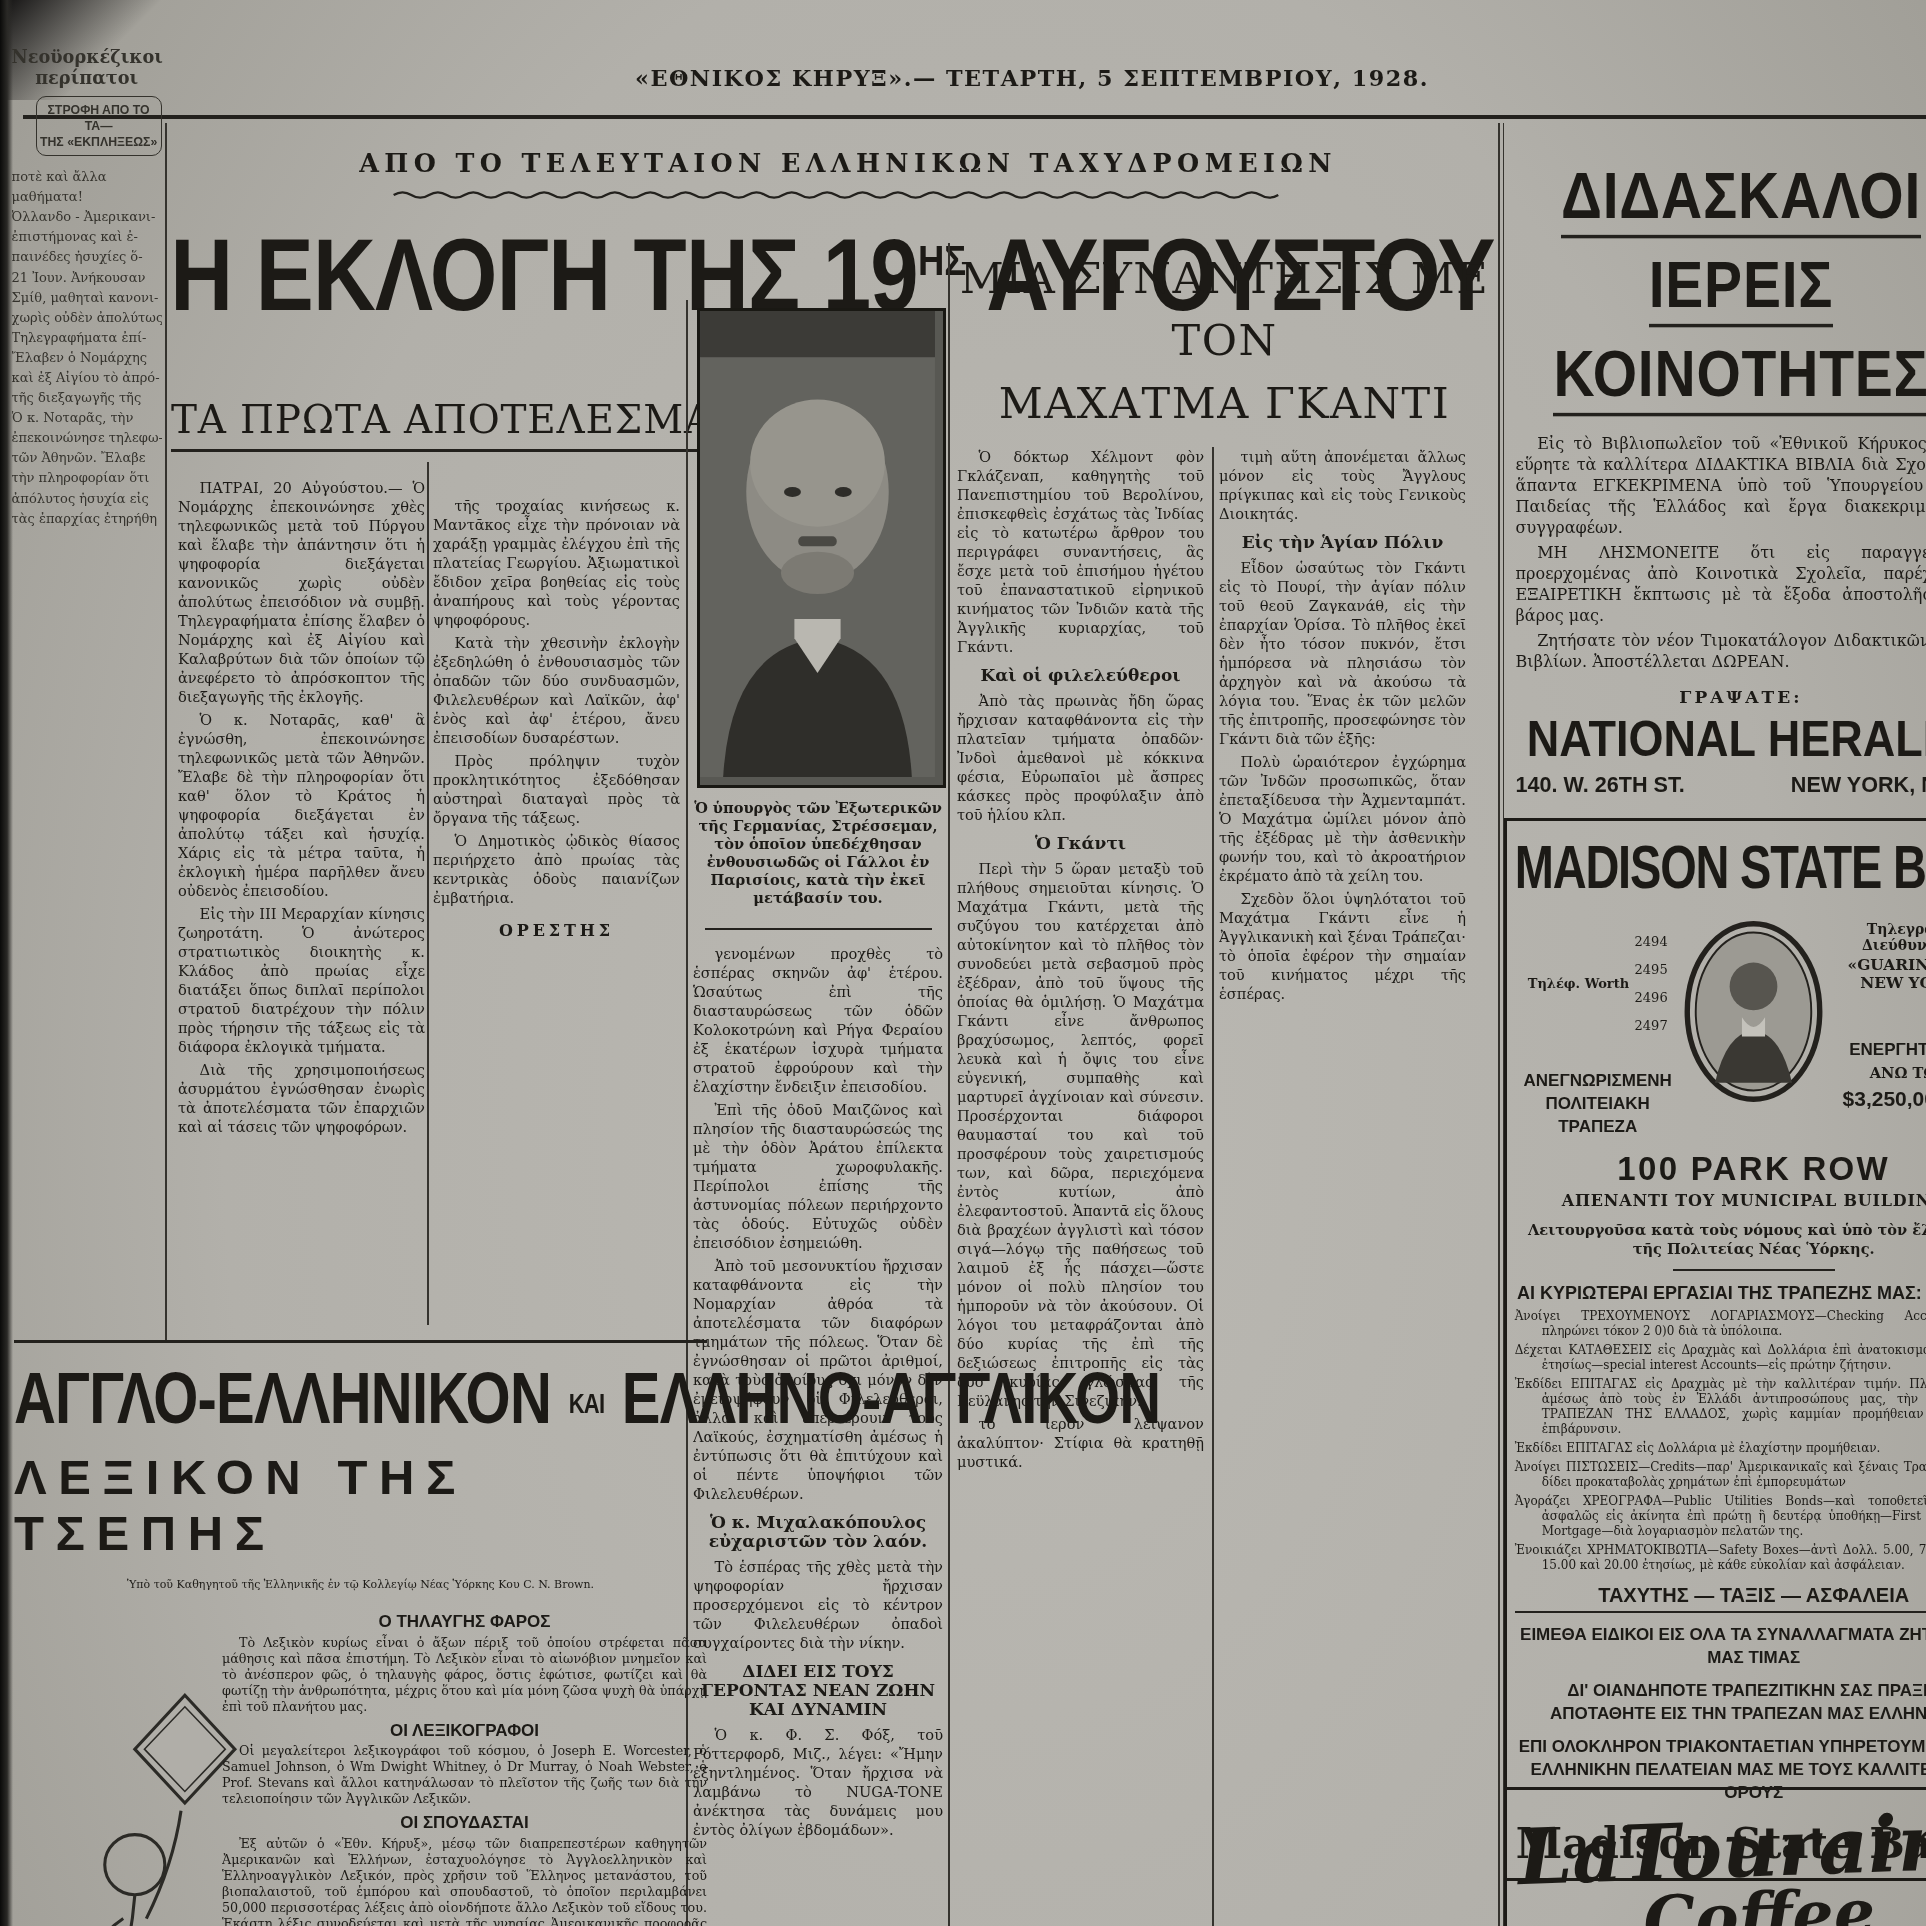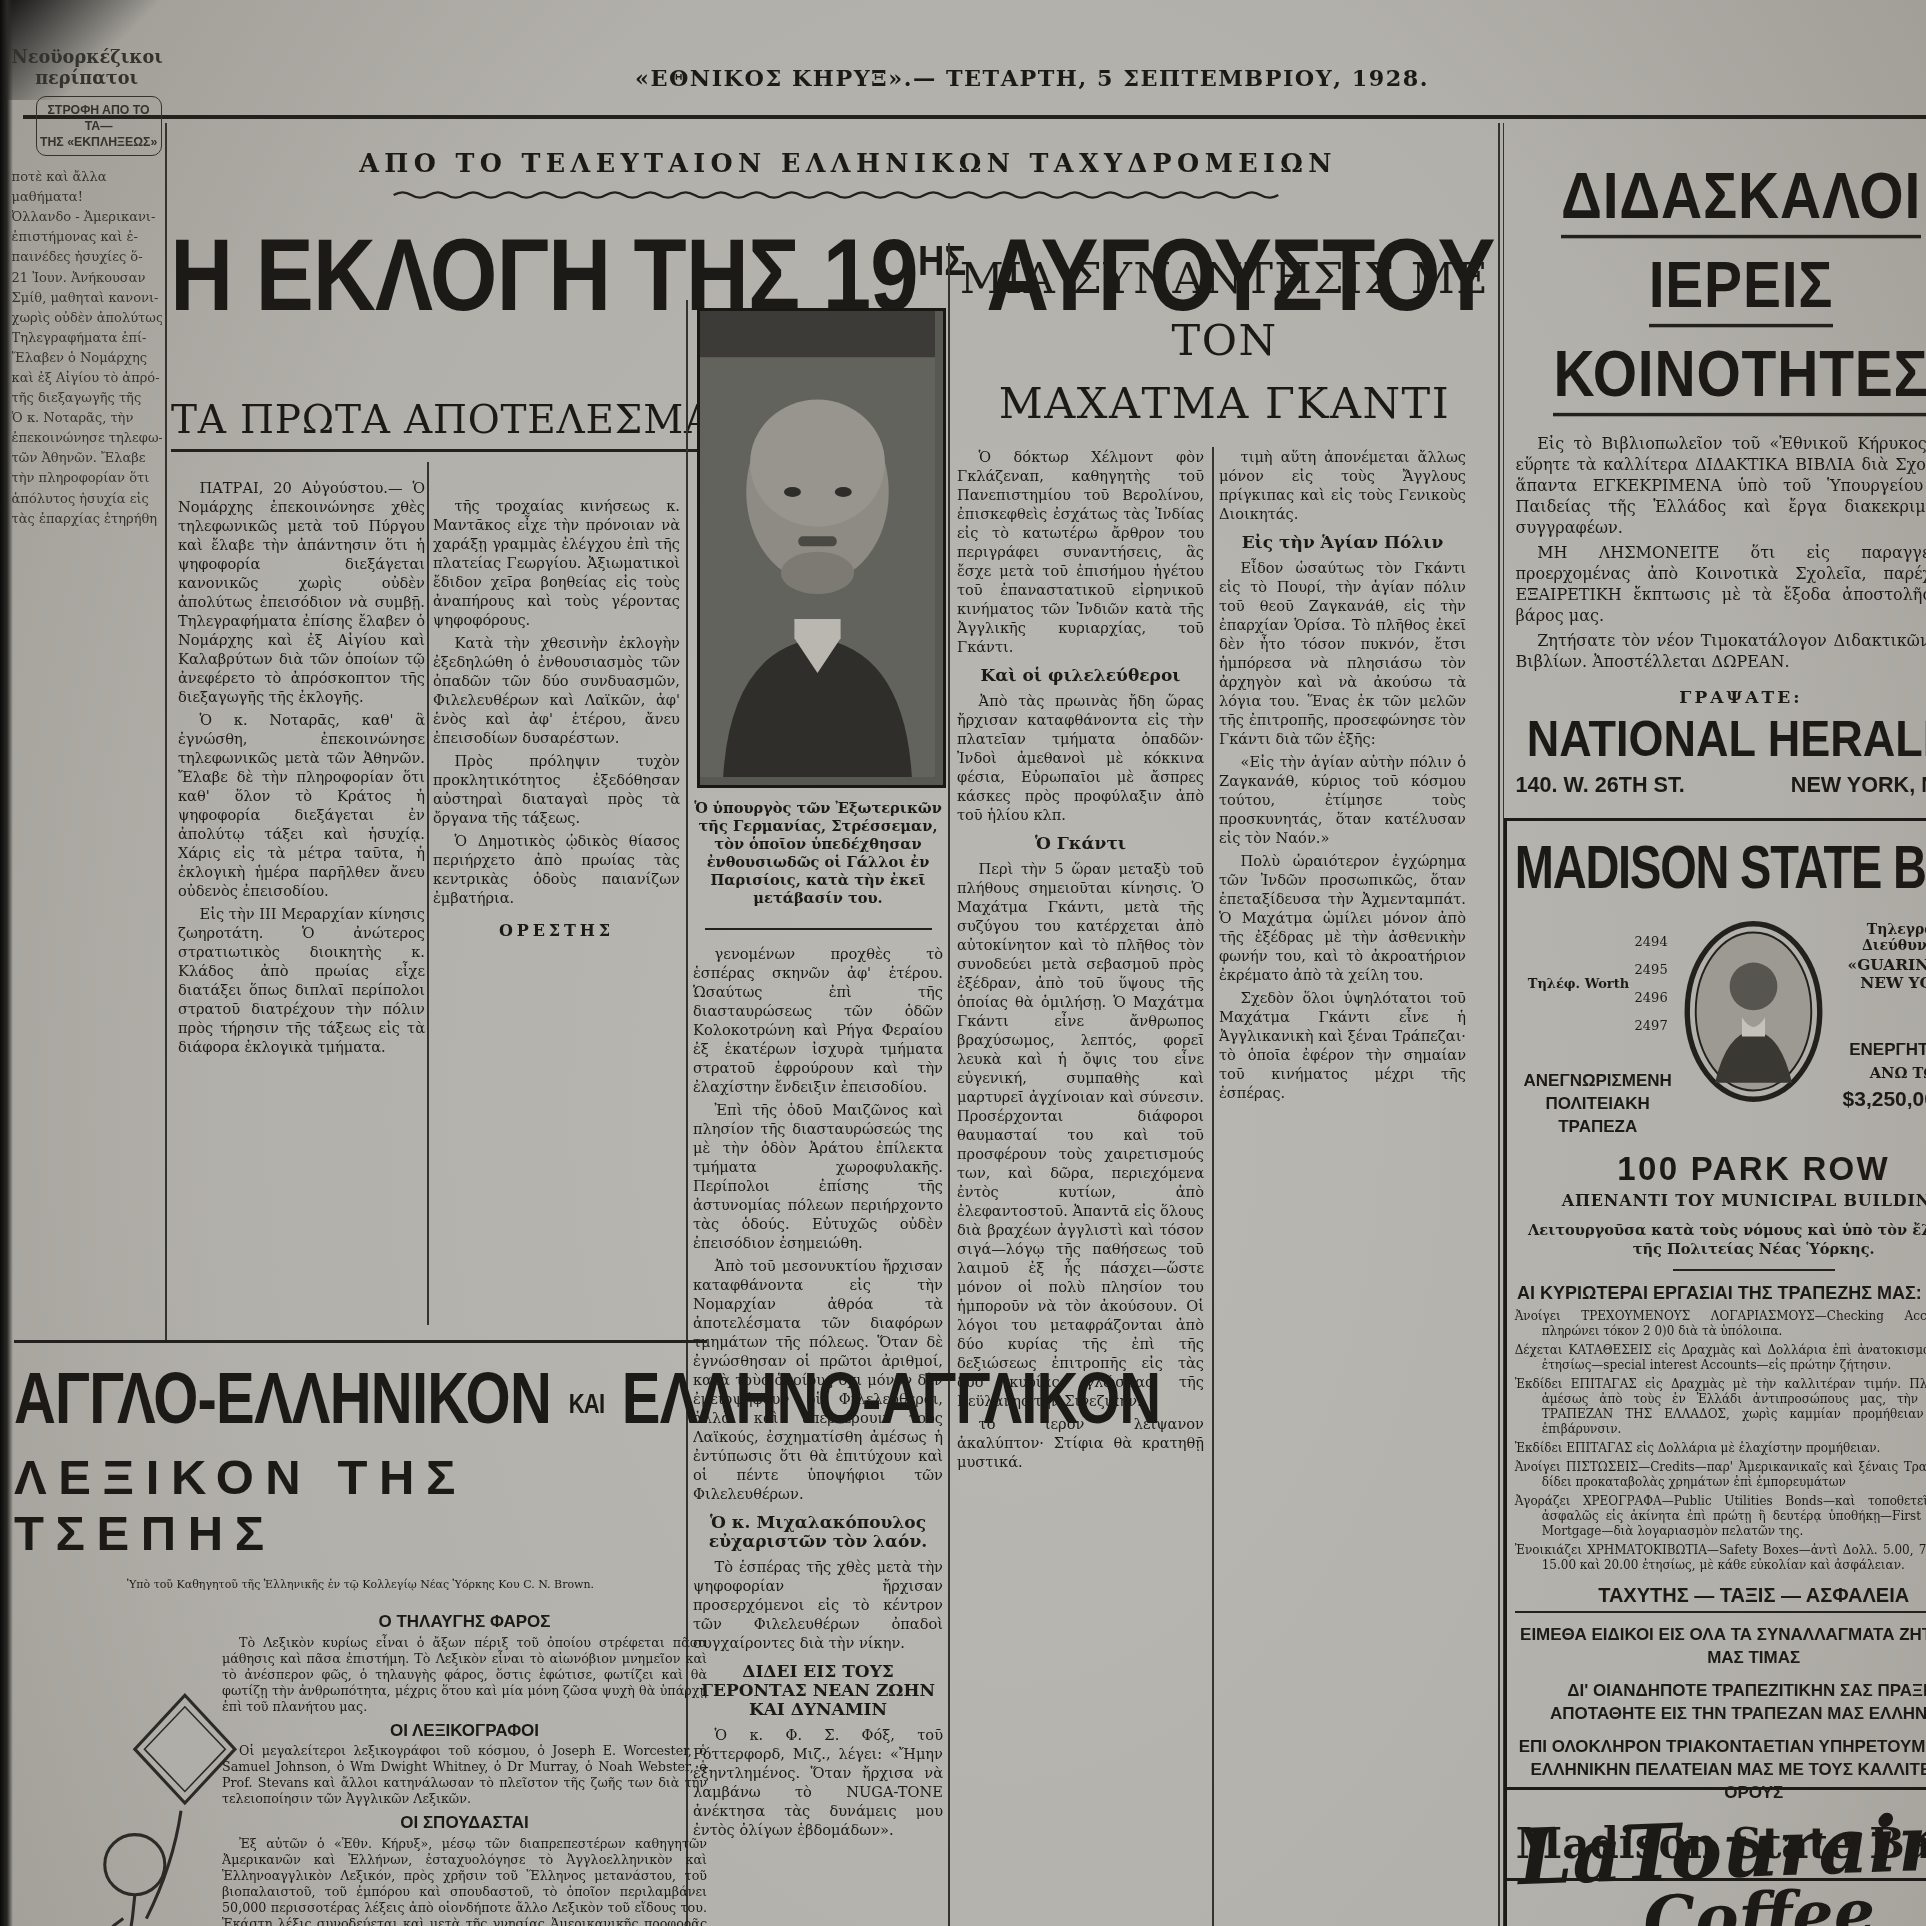--- a/index.html
+++ b/index.html
@@ -121,20 +121,21 @@
   <svg class="kicker-wave" width="909" height="10" viewBox="0 0 2360 26">
     <path d="M0 13 q 23 -14 46 0 t 46 0 t 46 0 t 46 0 t 46 0 t 46 0 t 46 0 t 46 0 t 46 0 t 46 0 t 46 0 t 46 0 t 46 0 t 46 0 t 46 0 t 46 0 t 46 0 t 46 0 t 46 0 t 46 0 t 46 0 t 46 0 t 46 0 t 46 0 t 46 0 t 46 0 t 46 0 t 46 0 t 46 0 t 46 0 t 46 0 t 46 0 t 46 0 t 46 0 t 46 0 t 46 0 t 46 0 t 46 0 t 46 0 t 46 0 t 46 0 t 46 0 t 46 0 t 46 0 t 46 0 t 46 0 t 46 0 t 46 0 t 46 0 t 46 0" stroke="#23211d" stroke-width="6" fill="none"></path>
   </svg>
   <div class="headline"><span>Η ΕΚΛΟΓΗ ΤΗΣ 19</span><sup>ΗΣ</sup><span> ΑΥΓΟΥΣΤΟΥ</span></div>
 
   <div class="elect-head">ΤΑ ΠΡΩΤΑ ΑΠΟΤΕΛΕΣΜΑΤΑ</div>
   <div class="col" style="left:178px;top:478px;width:247px;height:840px;">
       <p>ΠΑΤΡΑΙ, 20 Αὐγούστου.— Ὁ Νομάρχης ἐπεκοινώνησε χθὲς τηλεφωνικῶς μετὰ τοῦ Πύργου καὶ ἔλαβε τὴν ἀπάντησιν ὅτι ἡ ψηφοφορία διεξάγεται κανονικῶς χωρὶς οὐδὲν ἀπολύτως ἐπεισόδιον νὰ συμβῇ. Τηλεγραφήματα ἐπίσης ἔλαβεν ὁ Νομάρχης καὶ ἐξ Αἰγίου καὶ Καλαβρύτων διὰ τῶν ὁποίων τῷ ἀνεφέρετο τὸ ἀπρόσκοπτον τῆς διεξαγωγῆς τῆς ἐκλογῆς.</p>
       <p>Ὁ κ. Νοταρᾶς, καθ' ἃ ἐγνώσθη, ἐπεκοινώνησε τηλεφωνικῶς μετὰ τῶν Ἀθηνῶν. Ἔλαβε δὲ τὴν πληροφορίαν ὅτι καθ' ὅλον τὸ Κράτος ἡ ψηφοφορία διεξάγεται ἐν ἀπολύτῳ τάξει καὶ ἡσυχίᾳ. Χάρις εἰς τὰ μέτρα ταῦτα, ἡ ἐκλογικὴ ἡμέρα παρῆλθεν ἄνευ οὐδενὸς ἐπεισοδίου.</p>
       <p>Εἰς τὴν ΙΙΙ Μεραρχίαν κίνησις ζωηροτάτη. Ὁ ἀνώτερος στρατιωτικὸς διοικητὴς κ. Κλάδος ἀπὸ πρωίας εἶχε διατάξει ὅπως διπλαῖ περίπολοι στρατοῦ διατρέχουν τὴν πόλιν πρὸς τήρησιν τῆς τάξεως εἰς τὰ διάφορα ἐκλογικὰ τμήματα.</p>
+      <p>Διὰ τῆς χρησιμοποιήσεως ἀσυρμάτου ἐγνώσθησαν ἐνωρὶς τὰ ἀποτελέσματα τῶν ἐπαρχιῶν καὶ αἱ τάσεις τῶν ψηφοφόρων.</p>
     </div>
   <div class="col" style="left:433px;top:496px;width:247px;height:840px;">
       <p>τῆς τροχαίας κινήσεως κ. Μαντᾶκος εἶχε τὴν πρόνοιαν νὰ χαράξῃ γραμμὰς ἐλέγχου ἐπὶ τῆς πλατείας Γεωργίου. Ἀξιωματικοὶ ἔδιδον χεῖρα βοηθείας εἰς τοὺς ἀναπήρους καὶ τοὺς γέροντας ψηφοφόρους.</p>
       <p>Κατὰ τὴν χθεσινὴν ἐκλογὴν ἐξεδηλώθη ὁ ἐνθουσιασμὸς τῶν ὀπαδῶν τῶν δύο συνδυασμῶν, Φιλελευθέρων καὶ Λαϊκῶν, ἀφ' ἑνὸς καὶ ἀφ' ἑτέρου, ἄνευ ἐπεισοδίων δυσαρέστων.</p>
       <p>Πρὸς πρόληψιν τυχὸν προκλητικότητος ἐξεδόθησαν αὐστηραὶ διαταγαὶ πρὸς τὰ ὄργανα τῆς τάξεως.</p>
       <p>Ὁ Δημοτικὸς ᾠδικὸς θίασος περιήρχετο ἀπὸ πρωίας τὰς κεντρικὰς ὁδοὺς παιανίζων ἐμβατήρια.</p>
       <div class="signature">ΟΡΕΣΤΗΣ</div>
     </div>
 
   <div class="photo-frame">
@@ -172,21 +173,20 @@
       <div class="col-subhead">Καὶ οἱ φιλελεύθεροι</div>
       <p>Ἀπὸ τὰς πρωινὰς ἤδη ὥρας ἤρχισαν καταφθάνοντα εἰς τὴν πλατεῖαν τμήματα ὀπαδῶν· Ἰνδοὶ ἀμεθανοὶ μὲ κόκκινα φέσια, Εὐρωπαῖοι μὲ ἄσπρες κάσκες πρὸς προφύλαξιν ἀπὸ τοῦ ἡλίου κλπ.</p>
       <div class="col-subhead">Ὁ Γκάντι</div>
       <p>Περὶ τὴν 5 ὥραν μεταξὺ τοῦ πλήθους σημειοῦται κίνησις. Ὁ Μαχάτμα Γκάντι, μετὰ τῆς συζύγου του κατέρχεται ἀπὸ αὐτοκίνητον καὶ τὸ πλῆθος τὸν συνοδεύει μετὰ σεβασμοῦ πρὸς ἐξέδραν, ἀπὸ τοῦ ὕψους τῆς ὁποίας θὰ ὁμιλήσῃ. Ὁ Μαχάτμα Γκάντι εἶνε ἄνθρωπος βραχύσωμος, λεπτός, φορεῖ λευκὰ καὶ ἡ ὄψις του εἶνε εὐγενική, συμπαθὴς καὶ μαρτυρεῖ ἀγχίνοιαν καὶ σύνεσιν. Προσέρχονται διάφοροι θαυμασταί του καὶ τοῦ προσφέρουν τοὺς χαιρετισμούς των, καὶ δῶρα, περιεχόμενα ἐντὸς κυτίων, ἀπὸ ἐλεφαντοστοῦ. Ἀπαντᾶ εἰς ὅλους διὰ βραχέων ἀγγλιστὶ καὶ τόσον σιγά—λόγῳ τῆς παθήσεως τοῦ λαιμοῦ ἐξ ἧς πάσχει—ὥστε μόνον οἱ πολὺ πλησίον του ἡμποροῦν νὰ τὸν ἀκούσουν. Οἱ λόγοι του μεταφράζονται ἀπὸ δύο κυρίας τῆς ἐπὶ τῆς δεξιώσεως ἐπιτροπῆς εἰς τὰς δύο κυρίας γλώσσας τῆς Κεϋλάνης τὴν Σινεζικήν.</p>
       <p>τὸ ἱερὸν λείψανον ἀκαλύπτον· Στίφια θὰ κρατηθῇ μυστικά.</p>
     </div>
   <div class="col" style="left:1219px;top:447px;width:247px;height:1537px;">
       <p>τιμὴ αὕτη ἀπονέμεται ἄλλως μόνον εἰς τοὺς Ἄγγλους πρίγκιπας καὶ εἰς τοὺς Γενικοὺς Διοικητάς.</p>
       <div class="col-subhead">Εἰς τὴν Ἁγίαν Πόλιν</div>
       <p>Εἶδον ὡσαύτως τὸν Γκάντι εἰς τὸ Πουρί, τὴν ἁγίαν πόλιν τοῦ θεοῦ Ζαγκανάθ, εἰς τὴν ἐπαρχίαν Ὁρίσα. Τὸ πλῆθος ἐκεῖ δὲν ἦτο τόσον πυκνόν, ἔτσι ἡμπόρεσα νὰ πλησιάσω τὸν ἀρχηγὸν καὶ νὰ ἀκούσω τὰ λόγια του. Ἕνας ἐκ τῶν μελῶν τῆς ἐπιτροπῆς, προσεφώνησε τὸν Γκάντι διὰ τῶν ἑξῆς:</p>
-      <p>«Εἰς τὴν ἁγίαν αὐτὴν πόλιν ὁ Ζαγκανάθ, κύριος τοῦ κόσμου τούτου, ἐτίμησε τοὺς προσκυνητάς, ὅταν κατέλυσαν εἰς τὸν Ναόν.»</p>
       <p>Πολὺ ὡραιότερον ἐγχώρημα τῶν Ἰνδῶν προσωπικῶς, ὅταν ἐπεταξίδευσα τὴν Ἀχμενταμπάτ. Ὁ Μαχάτμα ὡμίλει μόνον ἀπὸ τῆς ἐξέδρας μὲ τὴν ἀσθενικὴν φωνήν του, καὶ τὸ ἀκροατήριον ἐκρέματο ἀπὸ τὰ χείλη του.</p>
       <p>Σχεδὸν ὅλοι ὑψηλότατοι τοῦ Μαχάτμα Γκάντι εἶνε ἡ Ἀγγλικανικὴ καὶ ξέναι Τράπεζαι· τὸ ὁποῖα ἐφέρον τὴν σημαίαν τοῦ κινήματος μέχρι τῆς ἑσπέρας.</p>
     </div>
 
   <div class="rule-v" style="left:165px;top:123px;height:1217px;"></div>
   <div class="rule-v" style="left:427px;top:462px;height:863px;"></div>
   <div class="rule-v" style="left:686px;top:300px;height:2354px;"></div>
   <div class="rule-v" style="left:948px;top:243px;height:2412px;"></div>
   <div class="rule-v" style="left:1212px;top:447px;height:1564px;"></div>
   <div class="rule-v" style="left:1498px;top:123px;height:2531px;"></div>

